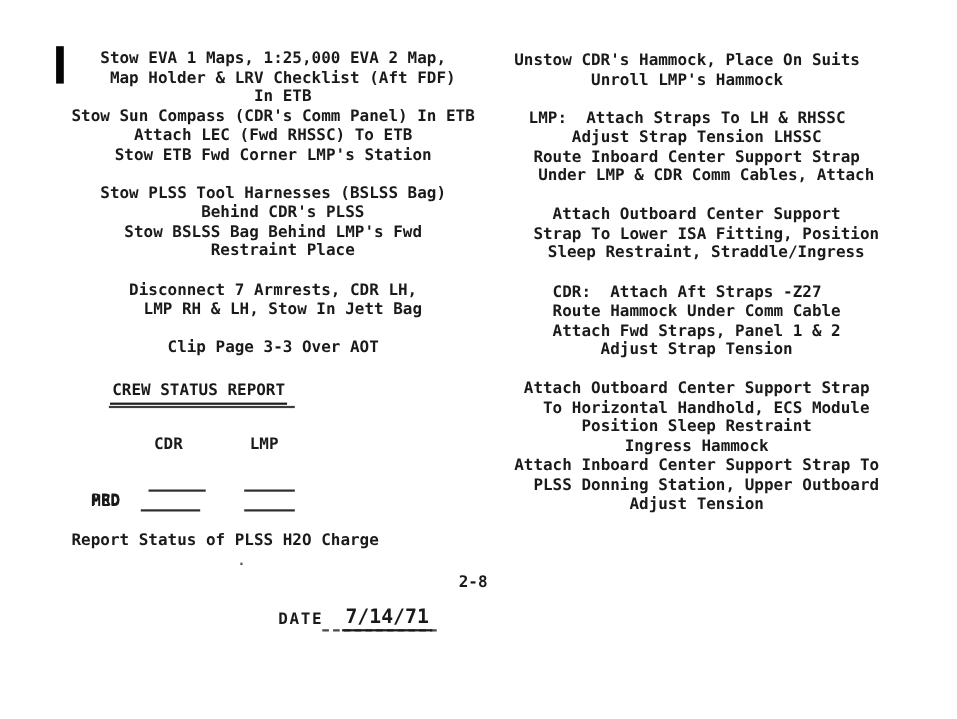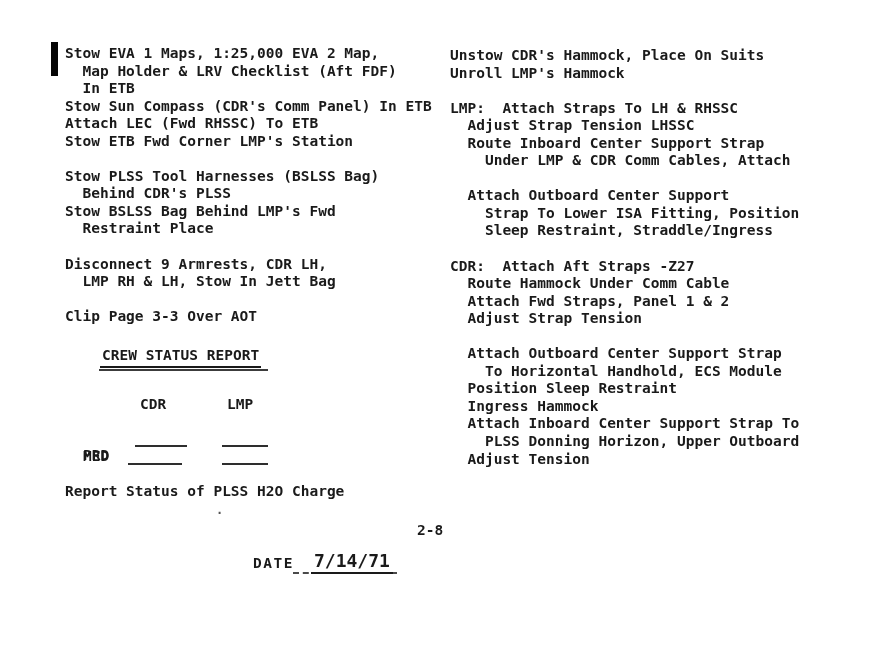--- a/index.html
+++ b/index.html
@@ -18,20 +18,21 @@
     font-size: 14.5px;
     overflow: hidden;
   }
   .tcol { position: absolute; }
   .tcol-left  { left: 65px;  top: 45px; }
   .tcol-right { left: 450px; top: 47px; }
   .tline {
     height: 17.55px;
     line-height: 17.55px;
     white-space: pre;
+    text-align: center;
   }
   .change-bar {
     position: absolute;
     left: 51px; top: 42px;
     width: 7px; height: 34px;
     background: #050505;
   }
   .cs-title {
     position: absolute;
     left: 100px; top: 347px;
@@ -112,21 +113,21 @@
       <div class="tline">  In ETB</div>
       <div class="tline">Stow Sun Compass (CDR's Comm Panel) In ETB</div>
       <div class="tline">Attach LEC (Fwd RHSSC) To ETB</div>
       <div class="tline">Stow ETB Fwd Corner LMP's Station</div>
       <div class="tline"></div>
       <div class="tline">Stow PLSS Tool Harnesses (BSLSS Bag)</div>
       <div class="tline">  Behind CDR's PLSS</div>
       <div class="tline">Stow BSLSS Bag Behind LMP's Fwd</div>
       <div class="tline">  Restraint Place</div>
       <div class="tline"></div>
-      <div class="tline">Disconnect 9 Armrests, CDR LH,</div>
+      <div class="tline">Disconnect 7 Armrests, CDR LH,</div>
       <div class="tline">  LMP RH &amp; LH, Stow In Jett Bag</div>
       <div class="tline"></div>
       <div class="tline">Clip Page 3-3 Over AOT</div>
     </div>
 
   <div class="tcol tcol-right">
       <div class="tline">Unstow CDR's Hammock, Place On Suits</div>
       <div class="tline">Unroll LMP's Hammock</div>
       <div class="tline"></div>
       <div class="tline">LMP:  Attach Straps To LH &amp; RHSSC</div>
@@ -141,21 +142,21 @@
       <div class="tline">CDR:  Attach Aft Straps -Z27</div>
       <div class="tline">  Route Hammock Under Comm Cable</div>
       <div class="tline">  Attach Fwd Straps, Panel 1 &amp; 2</div>
       <div class="tline">  Adjust Strap Tension</div>
       <div class="tline"></div>
       <div class="tline">  Attach Outboard Center Support Strap</div>
       <div class="tline">    To Horizontal Handhold, ECS Module</div>
       <div class="tline">  Position Sleep Restraint</div>
       <div class="tline">  Ingress Hammock</div>
       <div class="tline">  Attach Inboard Center Support Strap To</div>
-      <div class="tline">    PLSS Donning Horizon, Upper Outboard</div>
+      <div class="tline">    PLSS Donning Station, Upper Outboard</div>
       <div class="tline">  Adjust Tension</div>
     </div>
 
   <div class="cs-title">
     <span class="underlined">CREW STATUS REPORT</span>
   </div>
 
   <span class="cs-col cs-col-cdr">CDR</span>
   <span class="cs-col cs-col-lmp">LMP</span>
 

